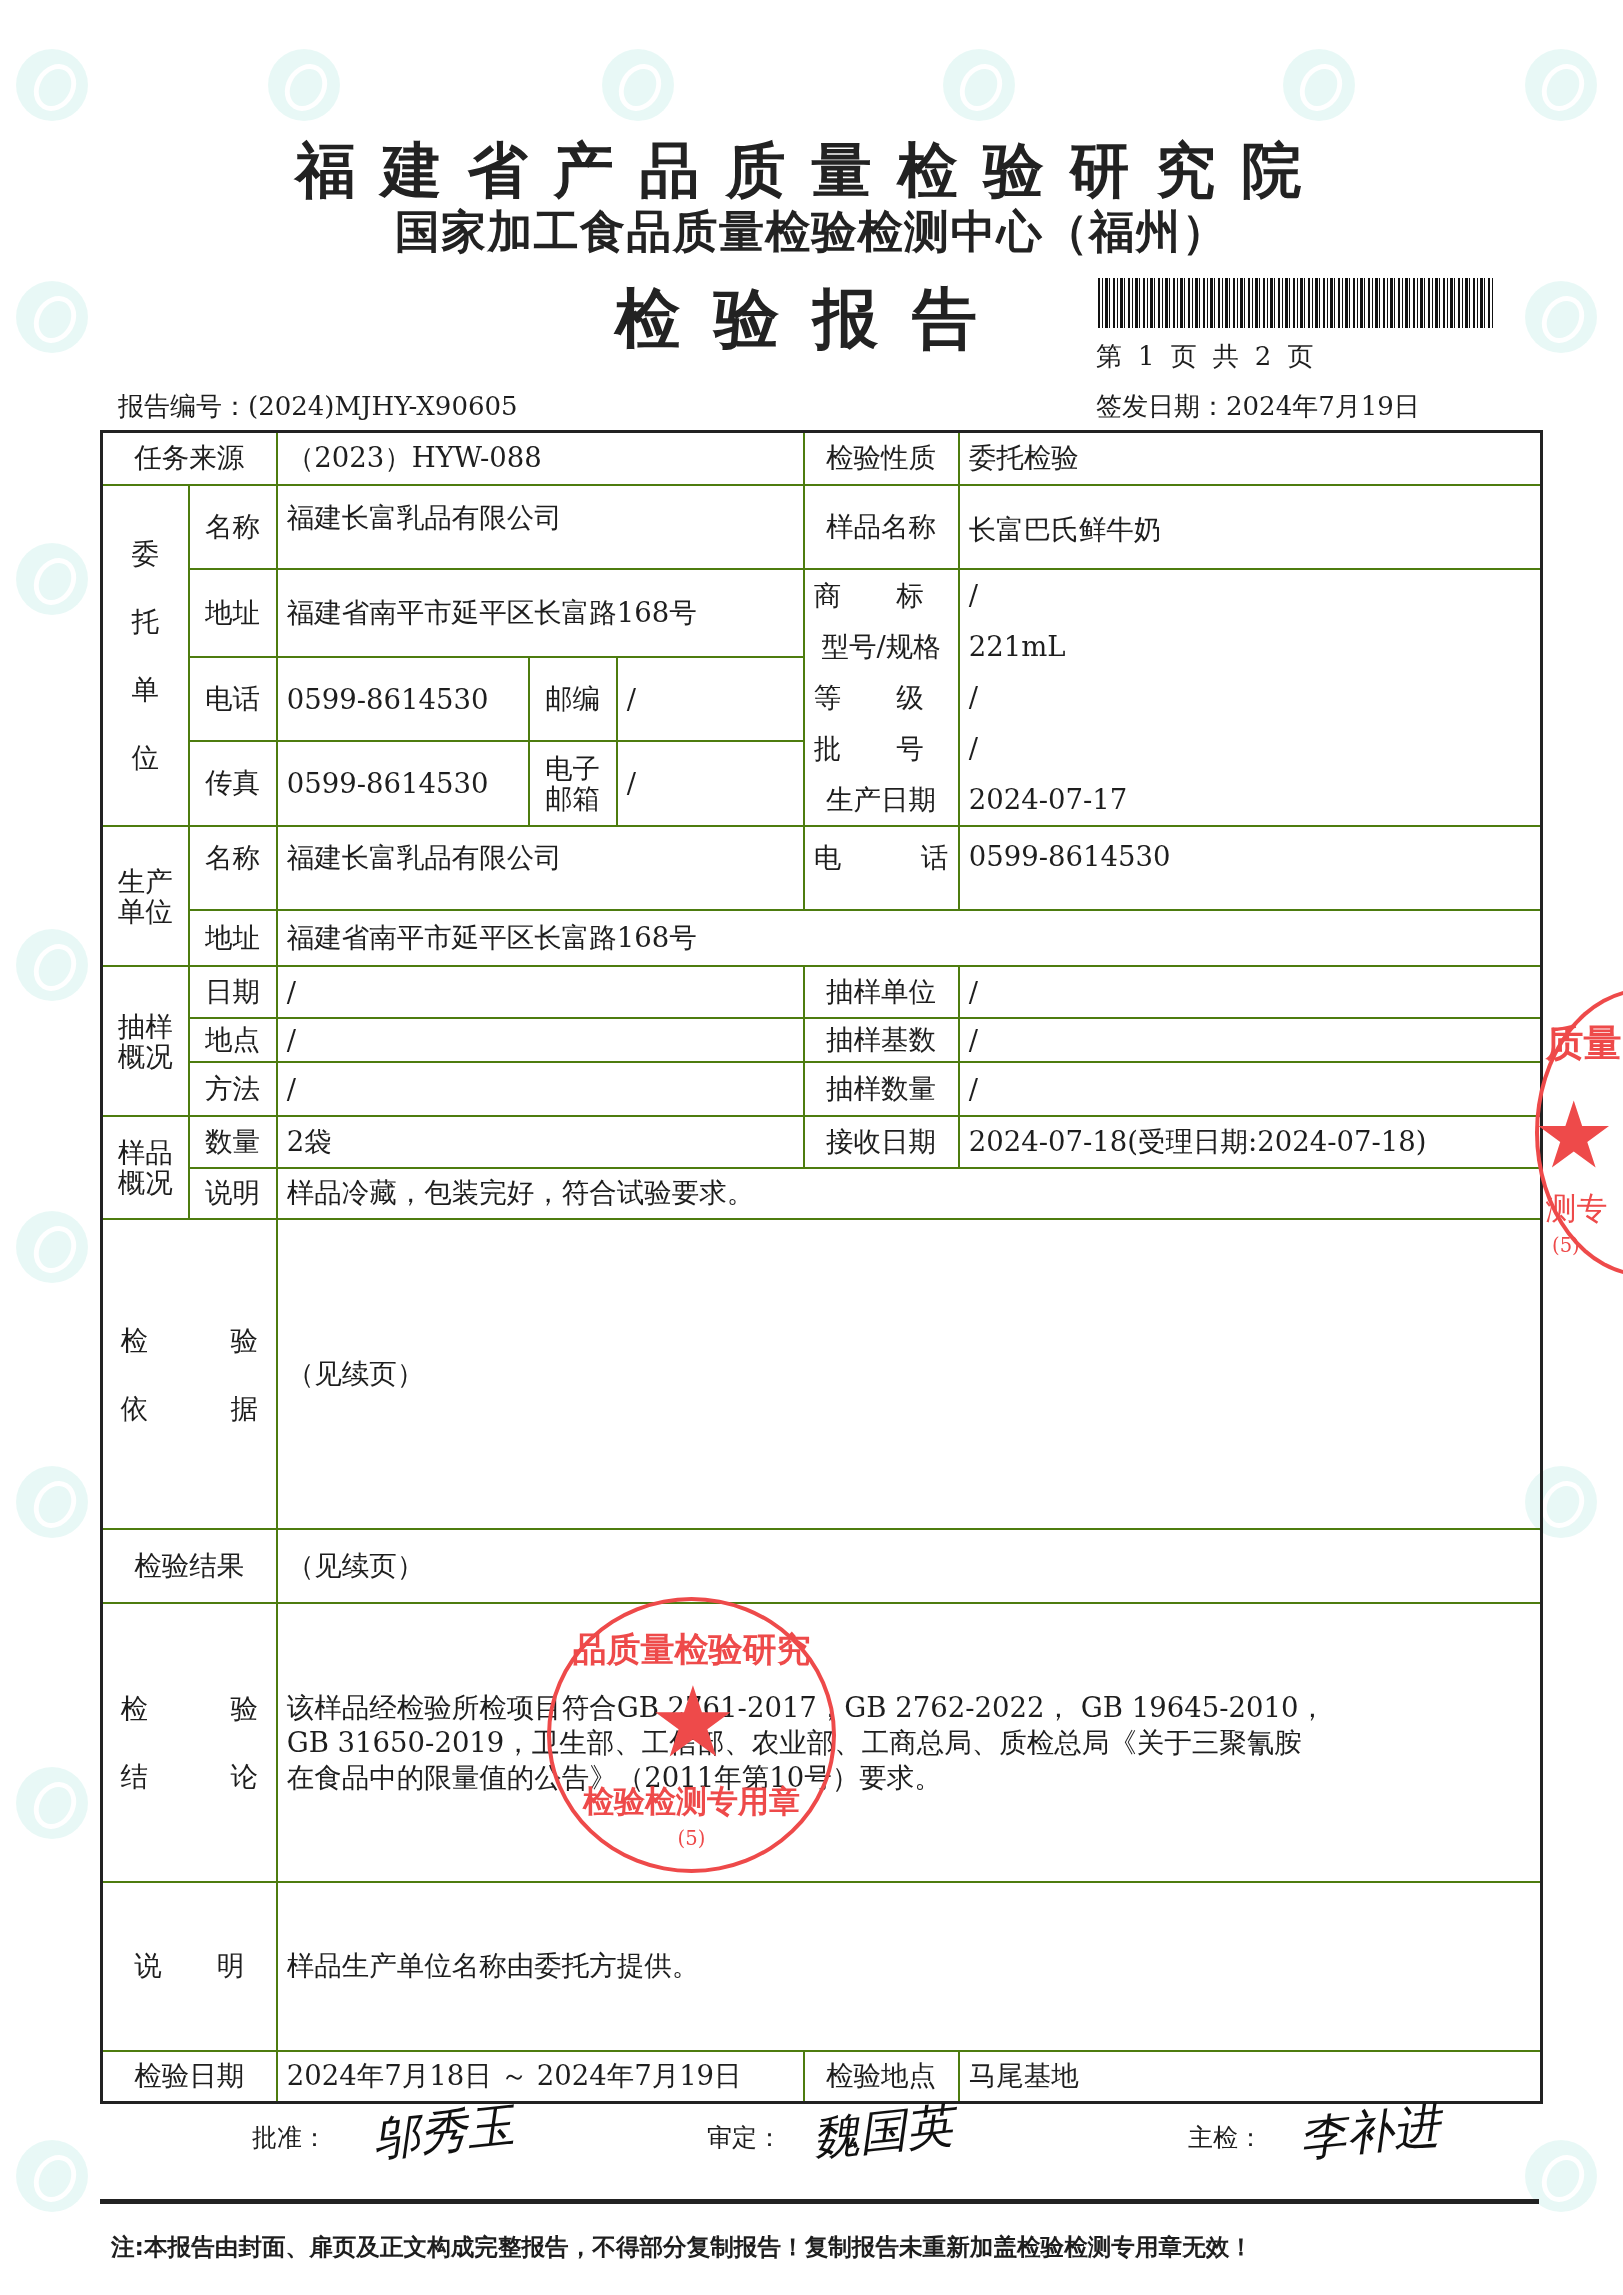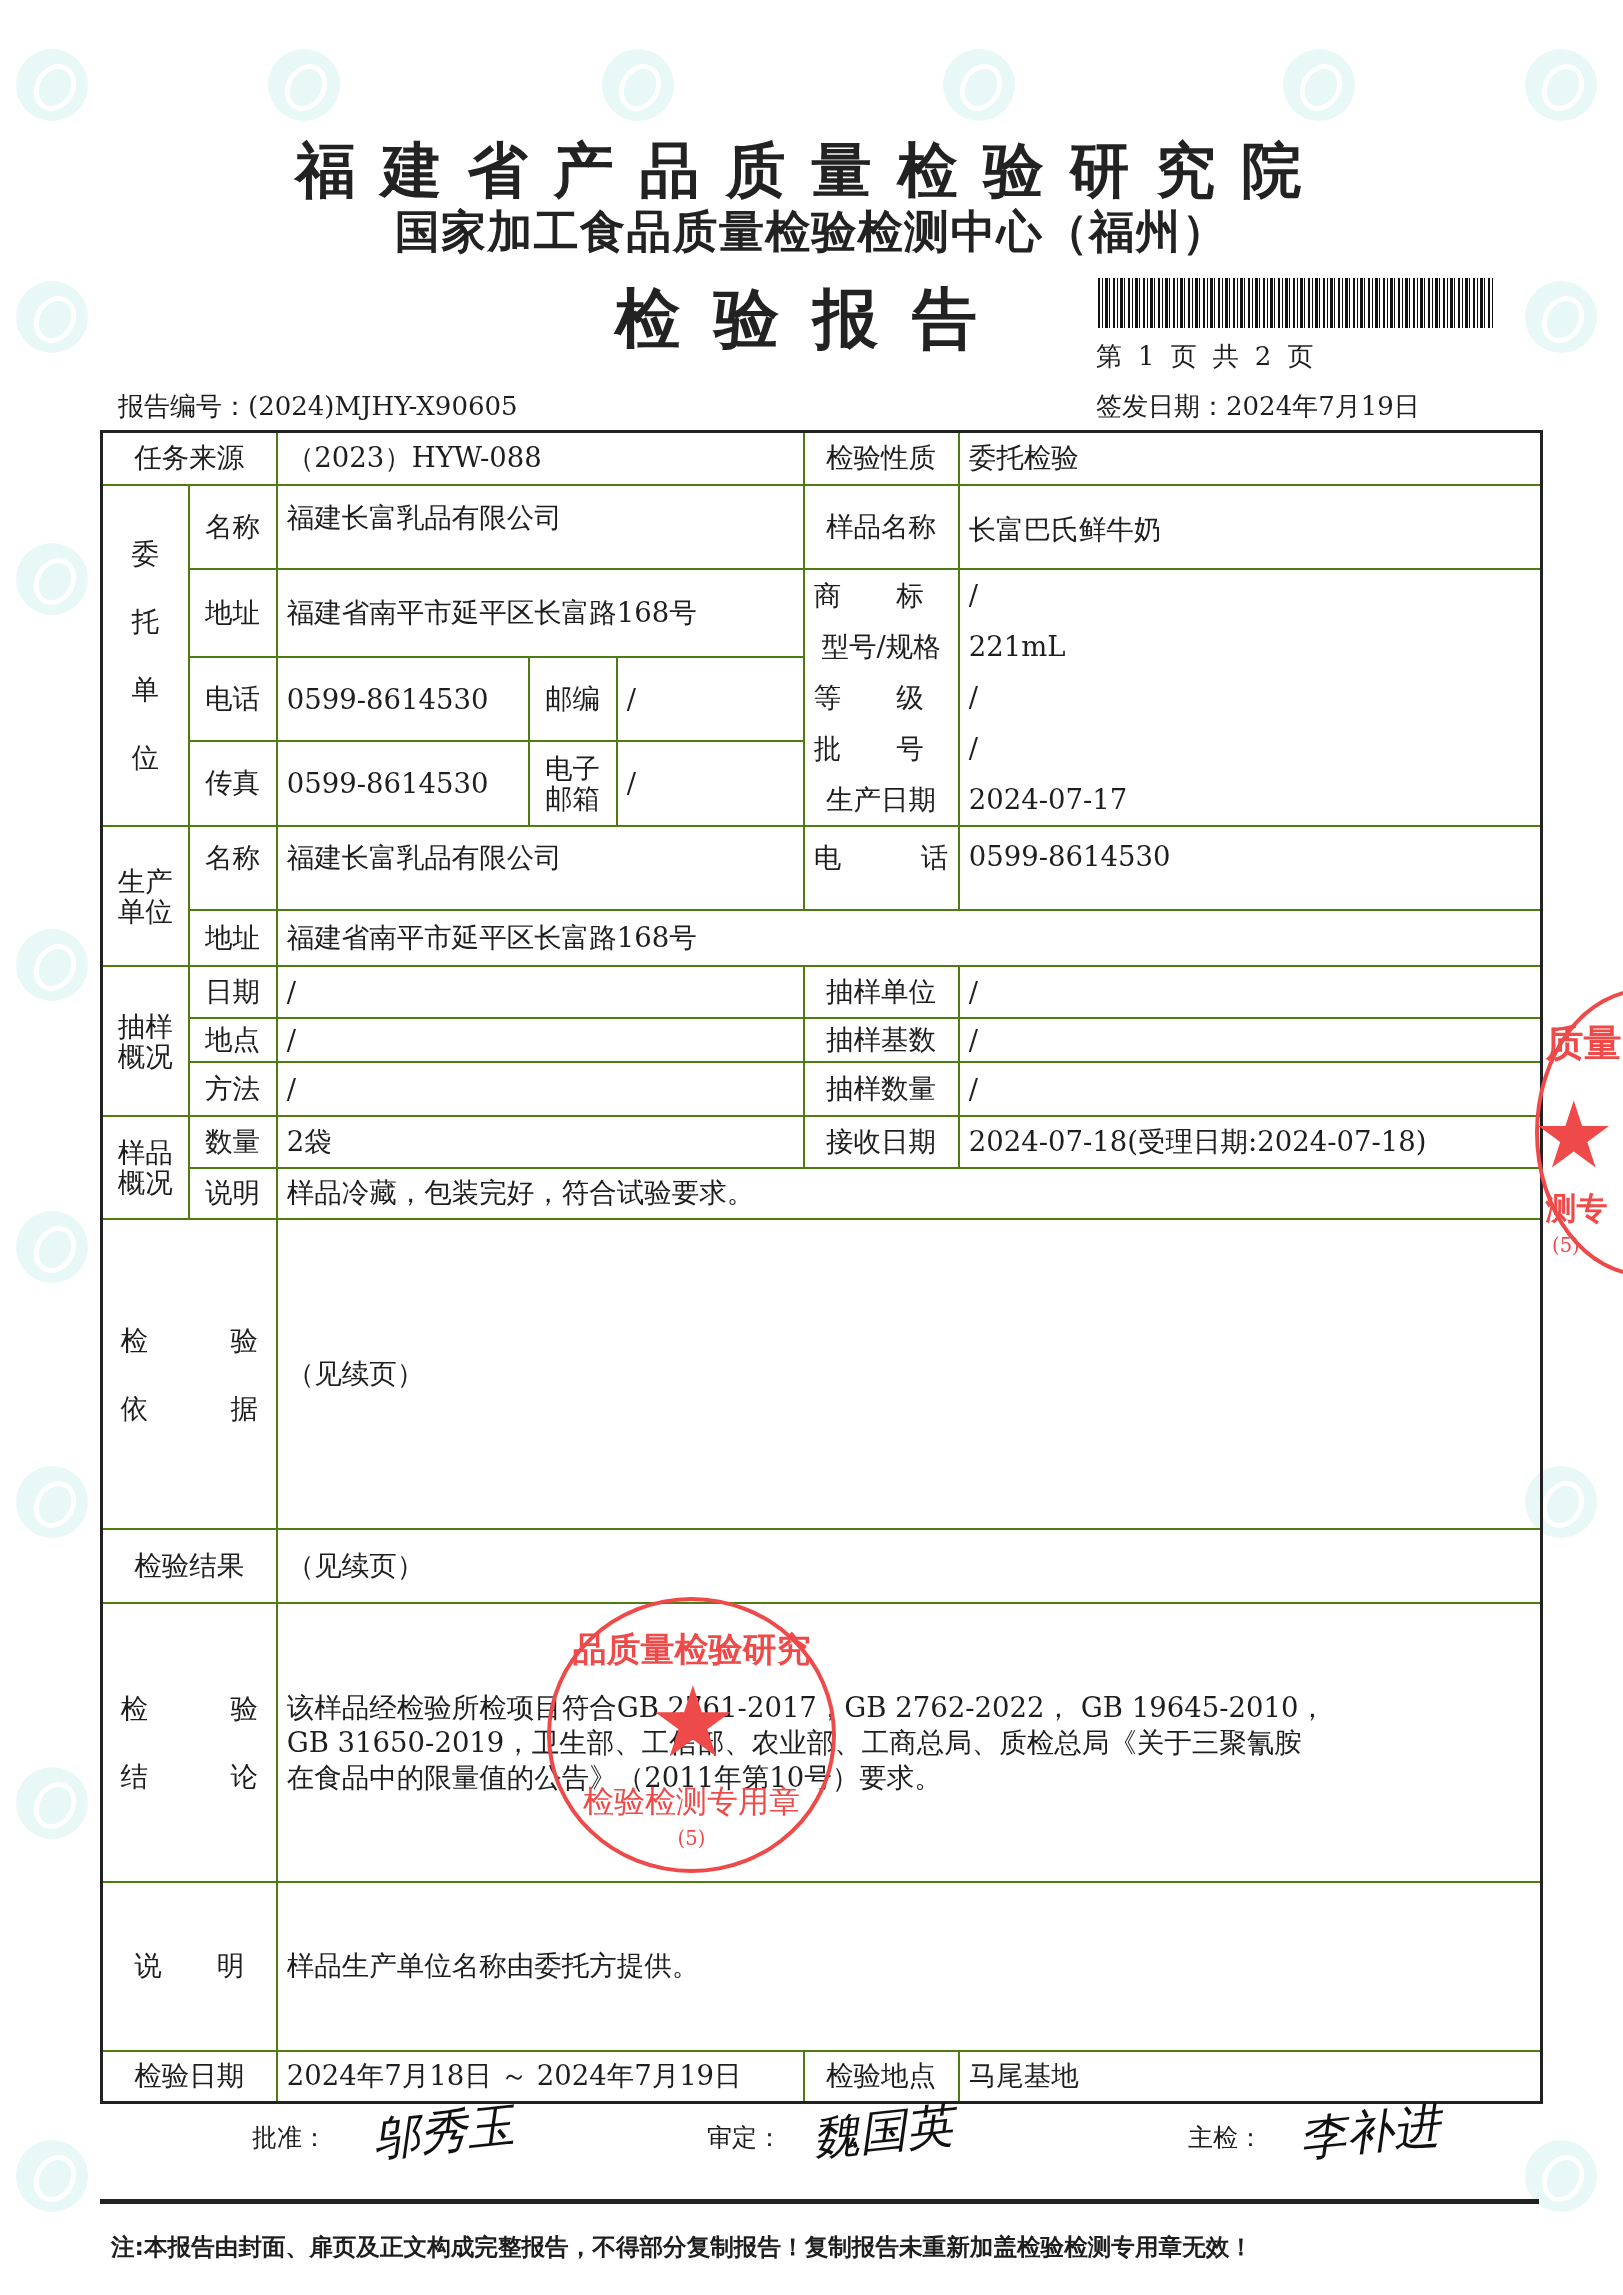--- a/index.html
+++ b/index.html
@@ -227,28 +227,28 @@
     <td colspan="3">2024年7月18日  ～  2024年7月19日</td>
     <td class="lab">检验地点</td>
     <td>马尾基地</td>
   </tr>
 </tbody>
   </table>
 
 <div class="stamp" style="left:547px;top:1597px;width:281px;height:268px;">
   <div class="abs" style="left:0;top:26px;width:281px;text-align:center;font-size:34px;font-weight:bold;">品质量检验研究</div>
   <div class="abs" style="left:98px;top:72px;font-size:98px;line-height:98px;">★</div>
-  <div class="abs" style="left:0;top:180px;width:281px;text-align:center;font-size:31px;font-weight:normal;">检验检测专用章</div>
+  <div class="abs" style="left:0;top:180px;width:281px;text-align:center;font-size:31px;font-weight:bold;">检验检测专用章</div>
   <div class="abs" style="left:0;top:226px;width:281px;text-align:center;font-size:19.6px;">(5)</div>
 </div>
 
 <div class="stamp" style="left:1535px;top:988px;width:216px;height:281px;border-right:none;">
   <div class="abs" style="left:6.5px;top:26px;font-size:38px;font-weight:bold;">质量</div>
   <div class="abs" style="left:-6.5px;top:98px;font-size:92px;line-height:92px;">★</div>
-  <div class="abs" style="left:6.5px;top:196px;font-size:31px;font-weight:bold;">测专</div>
+  <div class="abs" style="left:6.5px;top:196px;font-size:31px;font-weight:normal;">测专</div>
   <div class="abs" style="left:13px;top:242px;font-size:19.6px;">(5)</div>
 </div>
 
 <div class="abs sigrow" style="left:252px;">批准：</div>
 <div class="abs sig" style="left:373px;top:2101px;">邬秀玉</div>
 <div class="abs sigrow" style="left:707px;">审定：</div>
 <div class="abs sig" style="left:812px;top:2101px;">魏国英</div>
 <div class="abs sigrow" style="left:1188px;">主检：</div>
 <div class="abs sig" style="left:1299px;top:2101px;">李补进</div>
 

